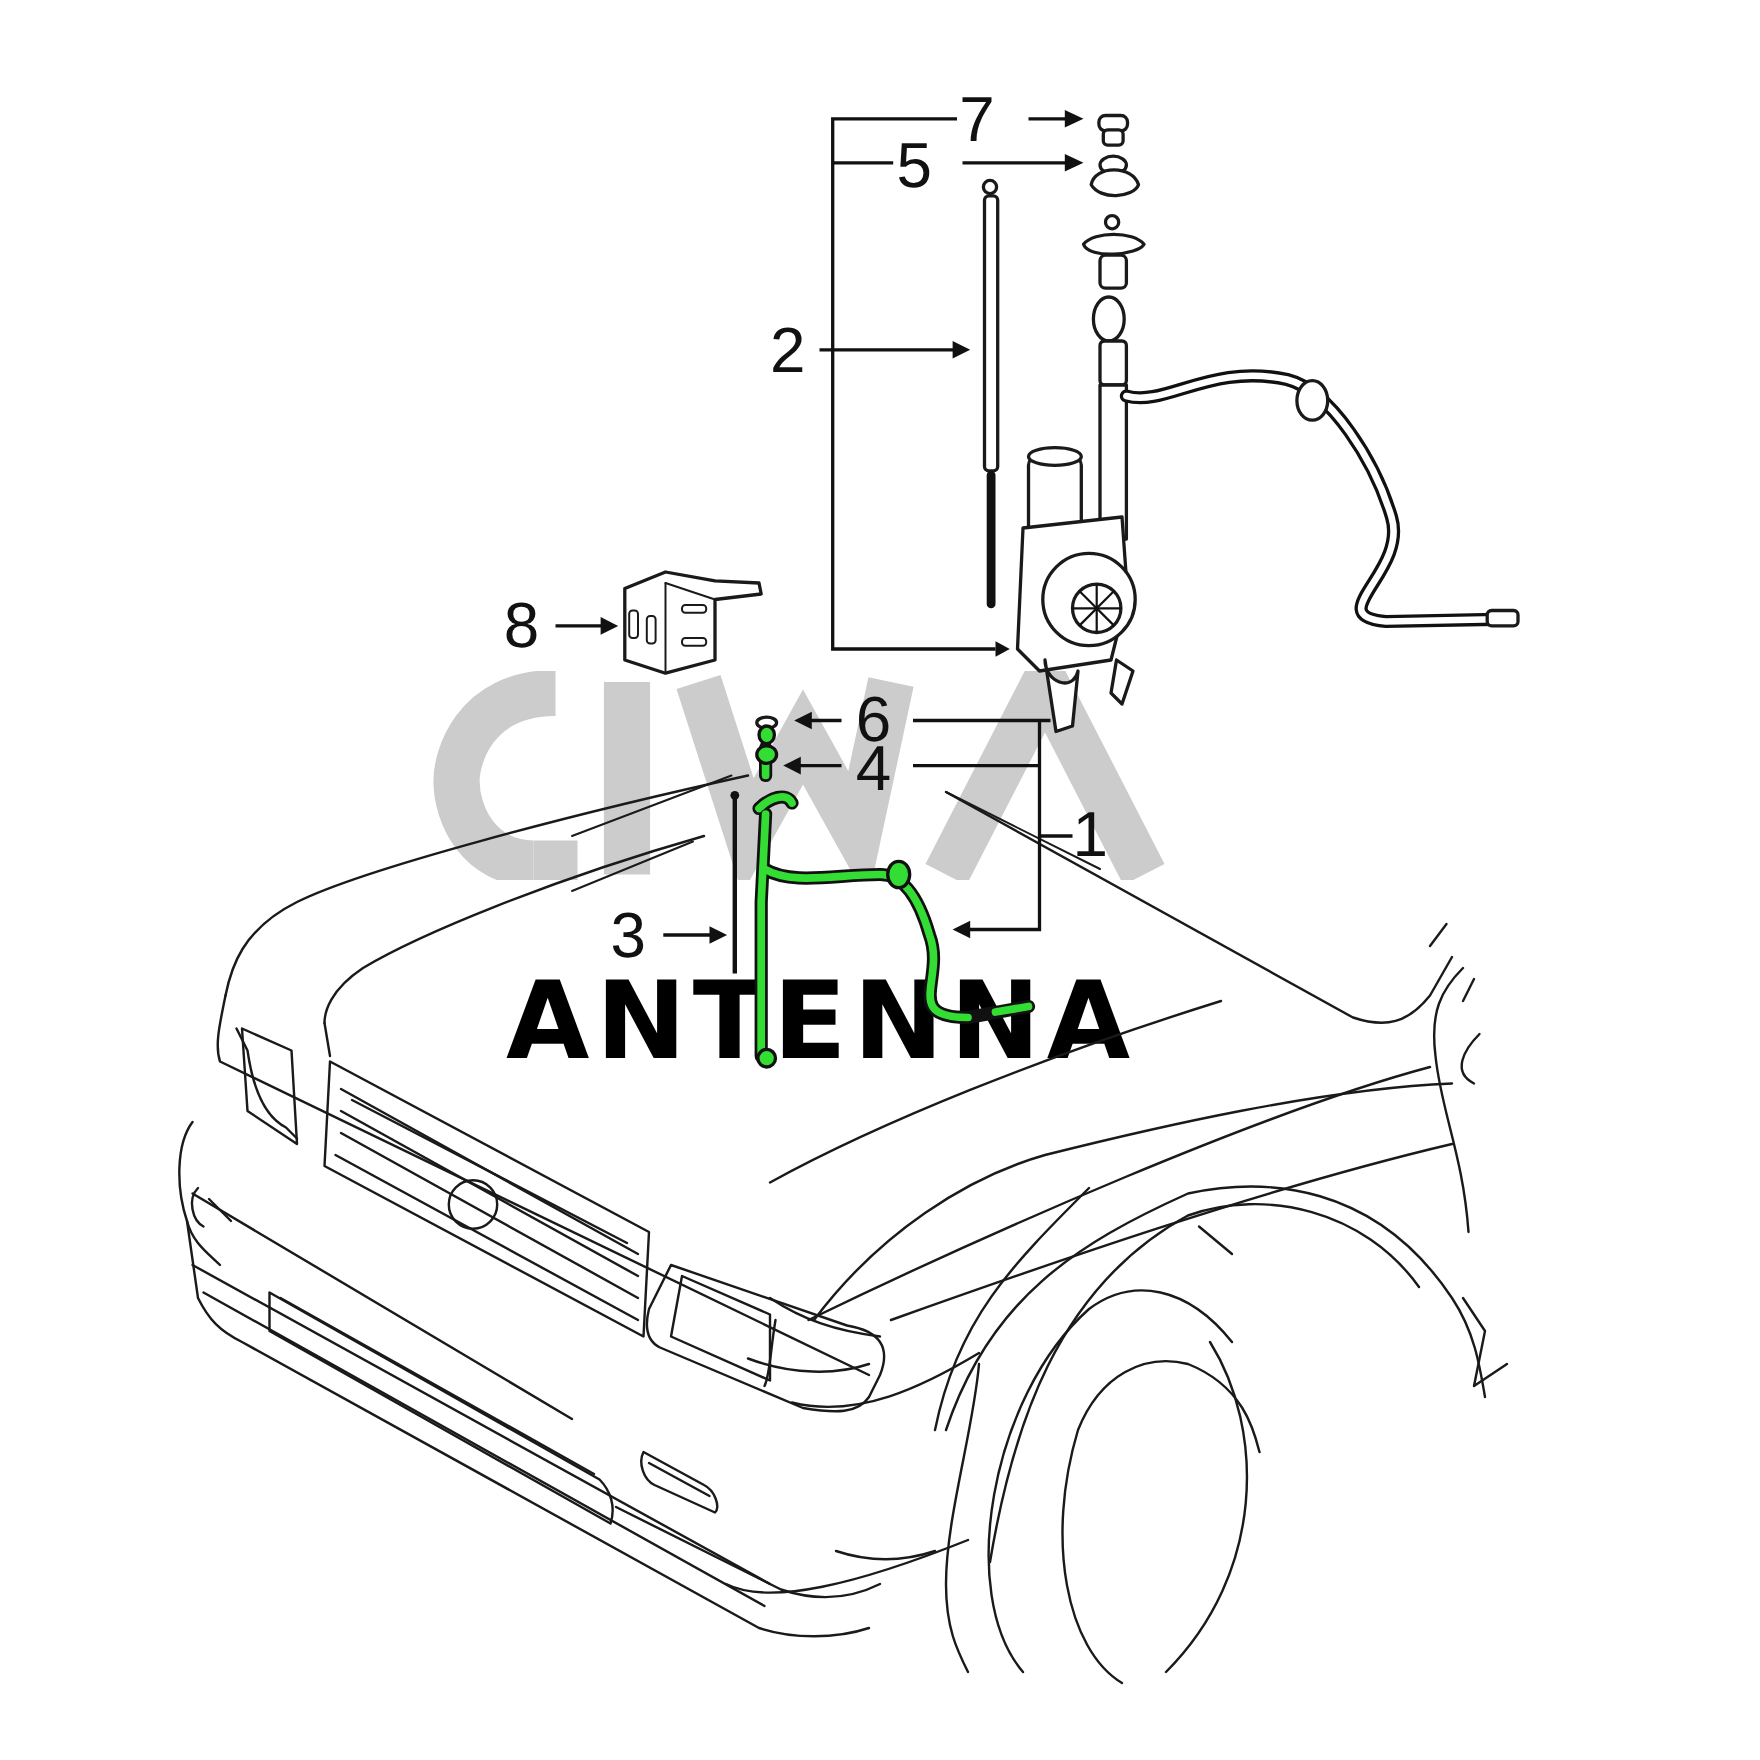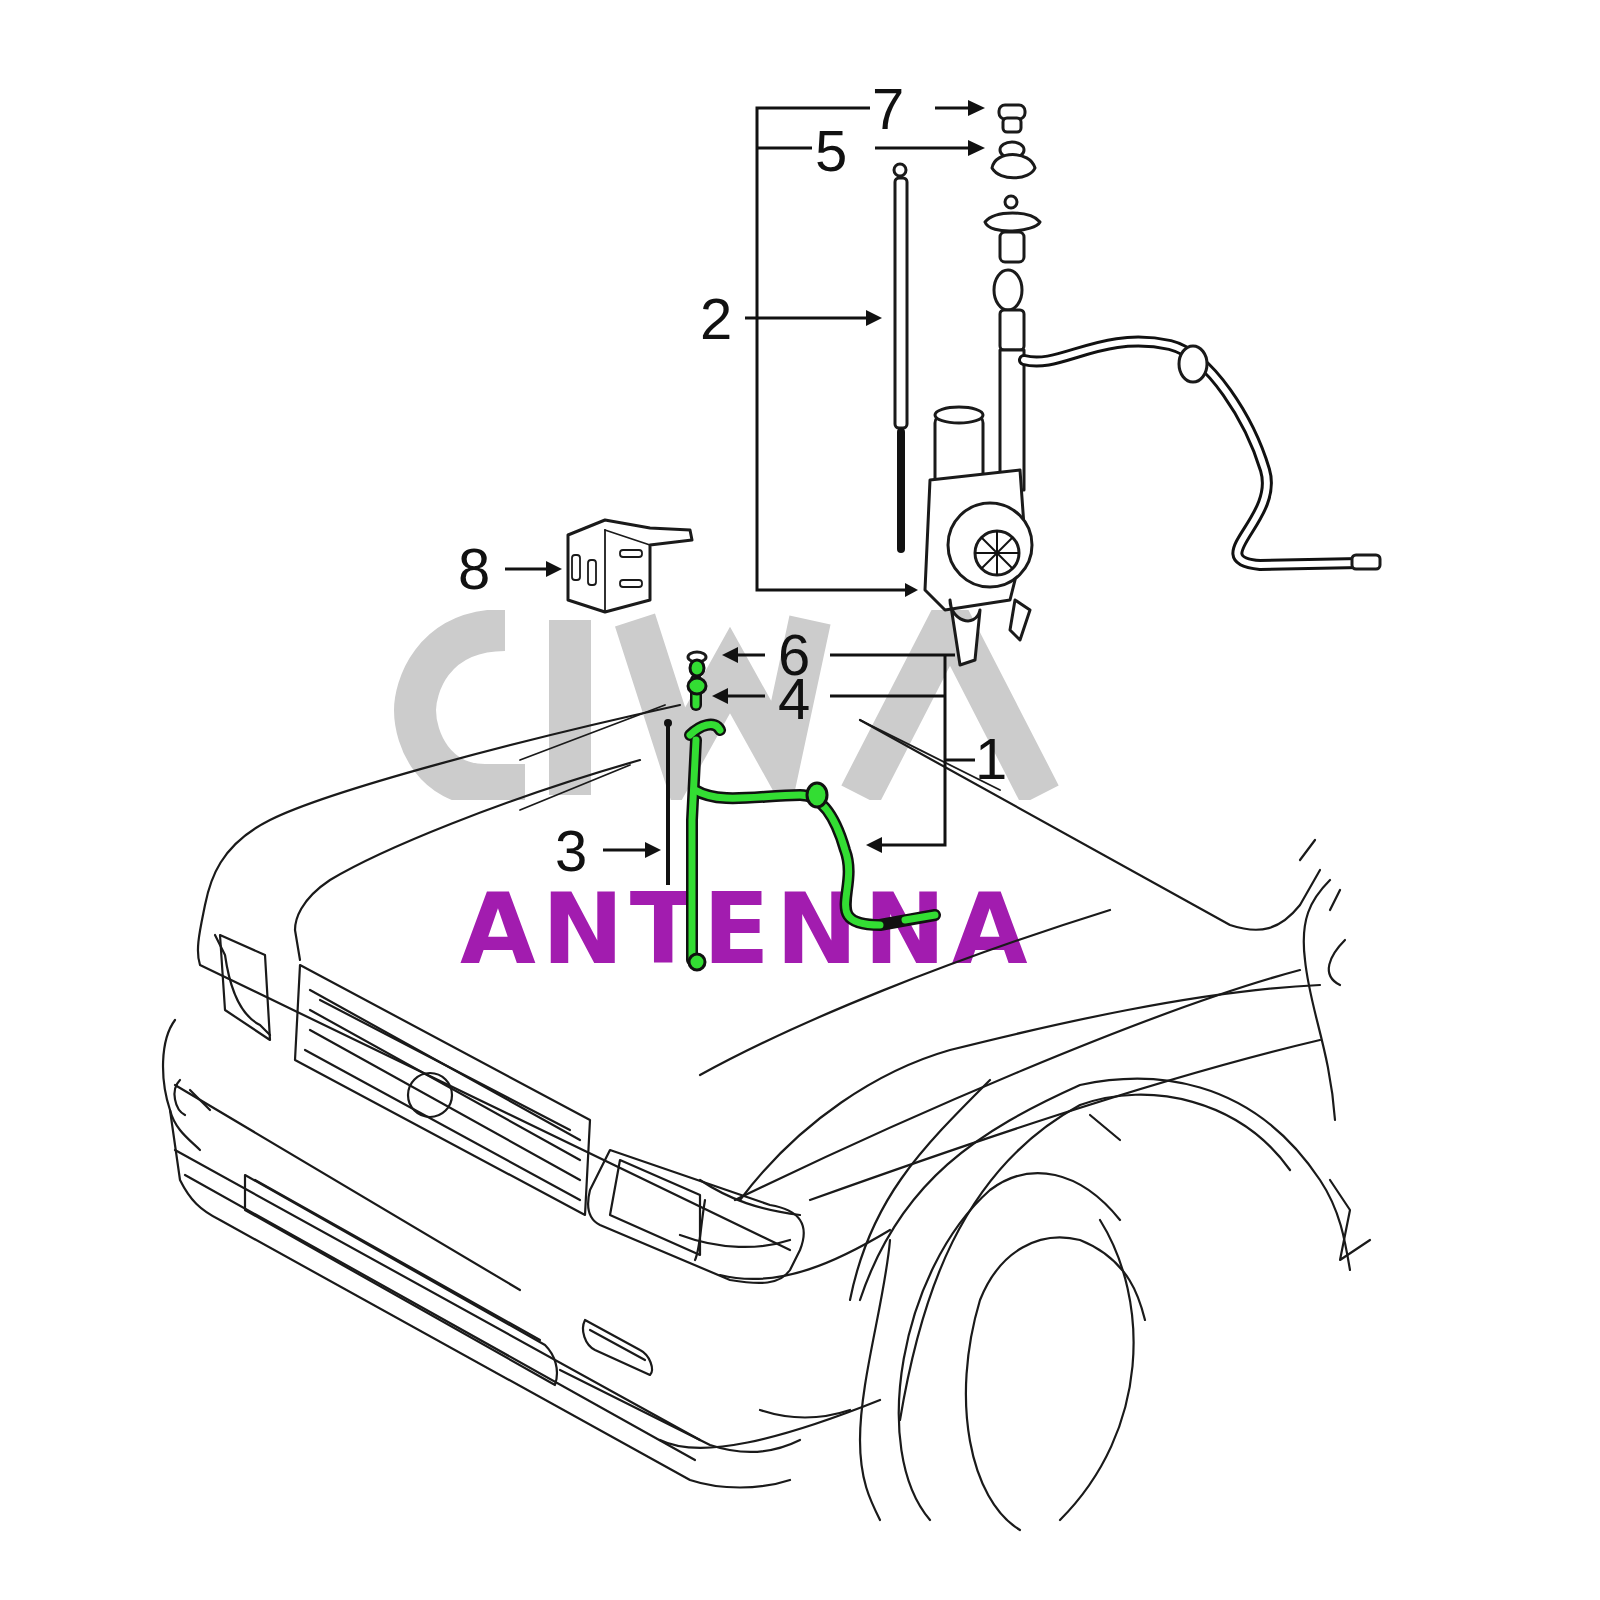--- a/index.html
+++ b/index.html
@@ -23,21 +23,21 @@
 
   <svg class="wm-logo" width="680" height="190" viewBox="0 0 680 190">
     <g fill="none" stroke="#cccccc" stroke-width="42" stroke-linecap="butt">
       <path d="M115 20 C 40 20, 25 80, 25 100 C 25 130, 45 175, 95 175"></path>
       <path d="M95 175 L 135 175"></path>
       <line x1="180" y1="10" x2="180" y2="185"></line>
       <polyline points="245,10 290,150 340,60 390,150 420,10"></polyline>
       <polyline points="470,185 560,10 650,185"></polyline>
     </g>
   </svg>
-  <div class="wm-text" style="color:#a21caf;">ANTENNA</div>
+  <div class="wm-text" style="color:#000000;">ANTENNA</div>
 
   <svg width="1600" height="1600" viewBox="0 0 1600 1600">
 
     <g>
 
       <path class="line" d="M680 705 C 520 740, 330 790, 270 820 C 220 845, 210 880, 205 905"></path>
       <path class="line" d="M640 760 C 500 800, 380 850, 330 880 C 300 900, 295 920, 295 930"></path>
       <path class="line" d="M860 720 L 1230 925 C 1260 935, 1280 930, 1300 905 L 1320 870"></path>
       <path class="line" d="M1330 880 C 1310 900, 1300 920, 1305 960 C 1310 1010, 1330 1050, 1335 1120"></path>
       <path class="line" d="M1345 940 C 1330 955, 1320 975, 1340 985"></path>

